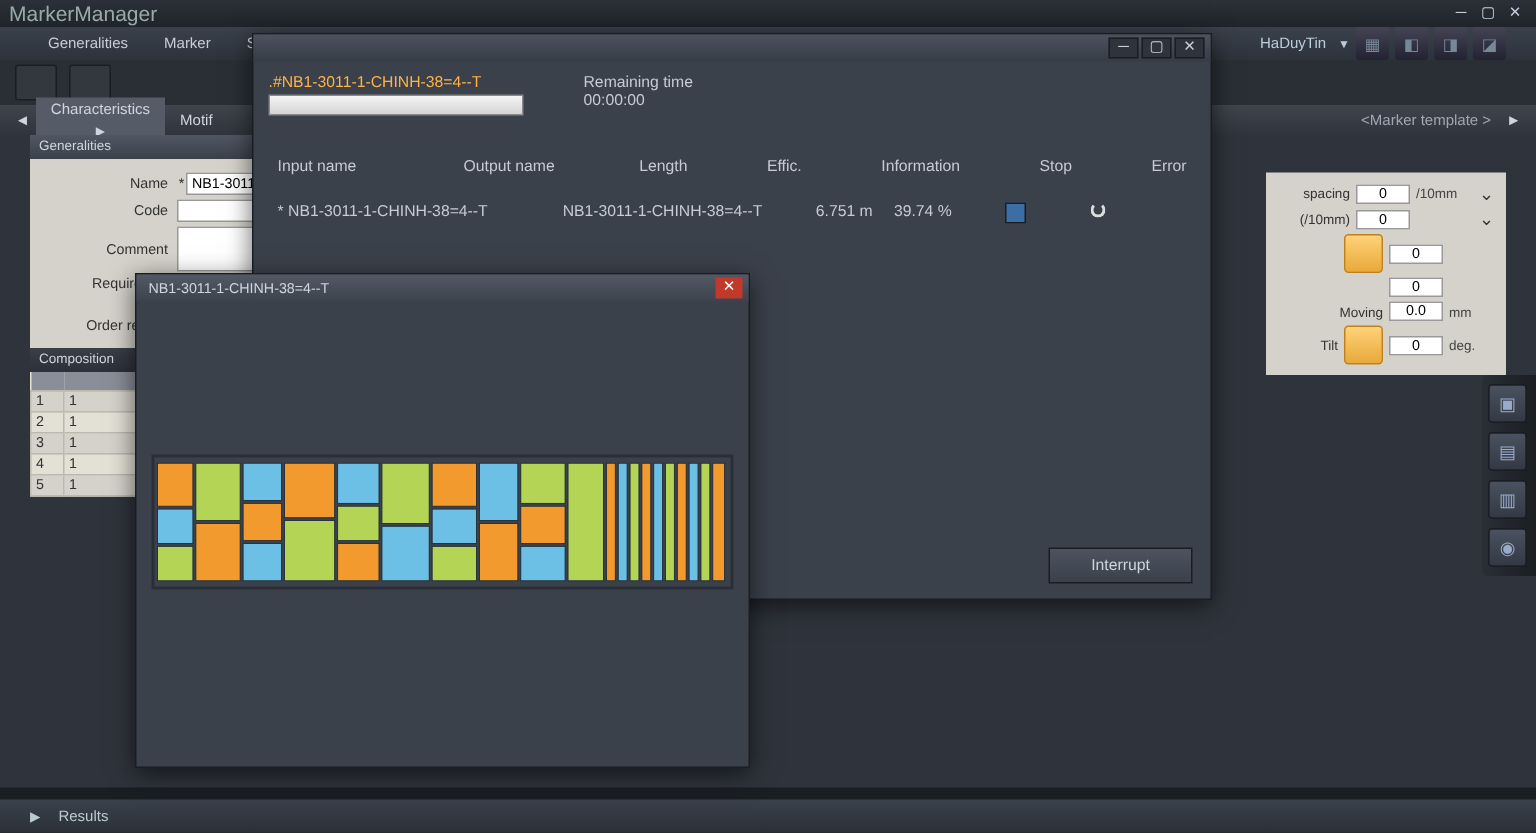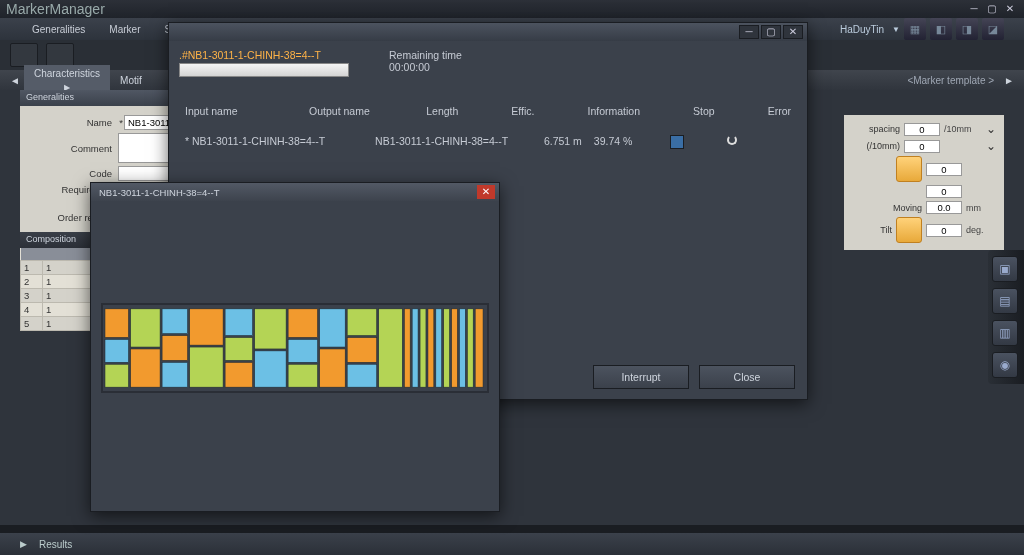--- a/index.html
+++ b/index.html
@@ -60,21 +60,21 @@
 .dlg-progress { left:168px; top:22px; width:640px; height:378px; }
 .dlg-titlebar{height:18px;background:linear-gradient(#4c535f,#363c46);display:flex;align-items:center;padding:0 4px;}
 .dlg-titlebar-spacer{flex:1;}
 .dlg-tbtn{width:20px;height:14px;background:#2f343c;border:1px solid #1a1d22;margin-left:2px;color:#ccd;text-align:center;line-height:12px;font-size:10px;cursor:default;}
 .dlg-body{padding:8px 10px;color:#c6cbd4;font-family:Consolas,monospace;font-size:10.5px;}
 .dlg-top{display:flex;gap:40px;margin-bottom:4px;}
 .orange{color:#ffb347;}
 .prog-bar{width:170px;height:14px;background:linear-gradient(#f5f5f5,#d4d4d4);border:1px solid #888;margin-top:2px;}
 .dlg-cols{display:flex;color:#c6cbd4;margin-top:28px;font-size:10.5px;gap:41px;}
 .dlg-col{padding:0 6px;}
-.c-in{width:180px;} .c-out{width:180px;text-align:center;} .c-len{width:60px;text-align:right;} .c-ef{width:56px;text-align:left;} .c-inf{width:70px;text-align:center;} .c-st{width:44px;text-align:center;} .c-er{width:44px;text-align:center;}
+.c-in{width:180px;} .c-out{width:180px;text-align:center;} .c-len{width:60px;text-align:right;} .c-ef{width:56px;text-align:center;} .c-inf{width:70px;text-align:center;} .c-st{width:44px;text-align:center;} .c-er{width:44px;text-align:center;}
 .dlg-row{display:flex;margin-top:18px;font-size:10.5px;}
 .dlg-row .ic{width:14px;height:14px;background:#3a6ea5;border:1px solid #1a1d22;display:inline-block;}
 .dlg-row .sp{width:10px;height:10px;border:2px solid #ddd;border-top-color:transparent;border-radius:50%;display:inline-block;}
 .dlg-footer{position:absolute;bottom:10px;right:12px;display:flex;gap:10px;}
 .dbtn{width:96px;height:24px;background:linear-gradient(#4c535f,#3b414b);border:1px solid #1a1d22;color:#cfd5de;font-size:10.5px;display:flex;align-items:center;justify-content:center;}
 
 
 .dlg-preview { left:90px; top:182px; width:410px; height:330px; background:#3b414b;}
 .dlg-preview .dlg-titlebar{background:linear-gradient(#525965,#3d434d);}
 .pv-title{color:#cfd5de;font-size:9.5px;padding-left:4px;}
@@ -129,26 +129,26 @@
 
   <div class="left-panel">
     <div class="panel-header">Generalities</div>
     <div class="form-area">
       <div class="form-row">
           <label>Name</label>
           <span style="width:6px;text-align:center;">*</span>
           <input value="NB1-3011-1-CHINH-38" style="">
         </div>
       <div class="form-row">
+          <label>Code</label>
+          <input style="flex: 0 0 60px;">
+        </div>
+      <div class="form-row">
           <label>Comment</label>
           <textarea style=""></textarea>
-        </div>
-      <div class="form-row">
-          <label>Code</label>
-          <input style="flex: 0 0 60px;">
         </div>
       <div class="form-row">
           <label style="width:120px;">Required efficiency</label>
         </div>
       <div class="form-row">
           <label style="width:120px;">Importance</label>
         </div>
       <div class="form-row">
           <label style="width:120px;">Order realization (%</label>
         </div>
@@ -272,21 +272,20 @@
       <div class="dlg-col c-out">NB1-3011-1-CHINH-38=4--T</div>
       <div class="dlg-col c-len">6.751 m</div>
       <div class="dlg-col c-ef">39.74 %</div>
       <div class="dlg-col c-inf"><span class="ic"></span></div>
       <div class="dlg-col c-st"><span class="sp"></span></div>
       <div class="dlg-col c-er"></div>
     </div>
   </div>
   <div class="dlg-footer">
     <div class="dbtn">Interrupt</div>
-    <div class="dbtn">Close</div>
   </div>
 </div>
 
 <div class="dlg dlg-preview">
   <div class="dlg-titlebar">
     <span class="pv-title">NB1-3011-1-CHINH-38=4--T</span>
     <span class="pv-close">✕</span>
   </div>
   <div class="pv-canvas">
     <svg class="pv-svg" viewBox="0 0 390 90" preserveAspectRatio="none">

